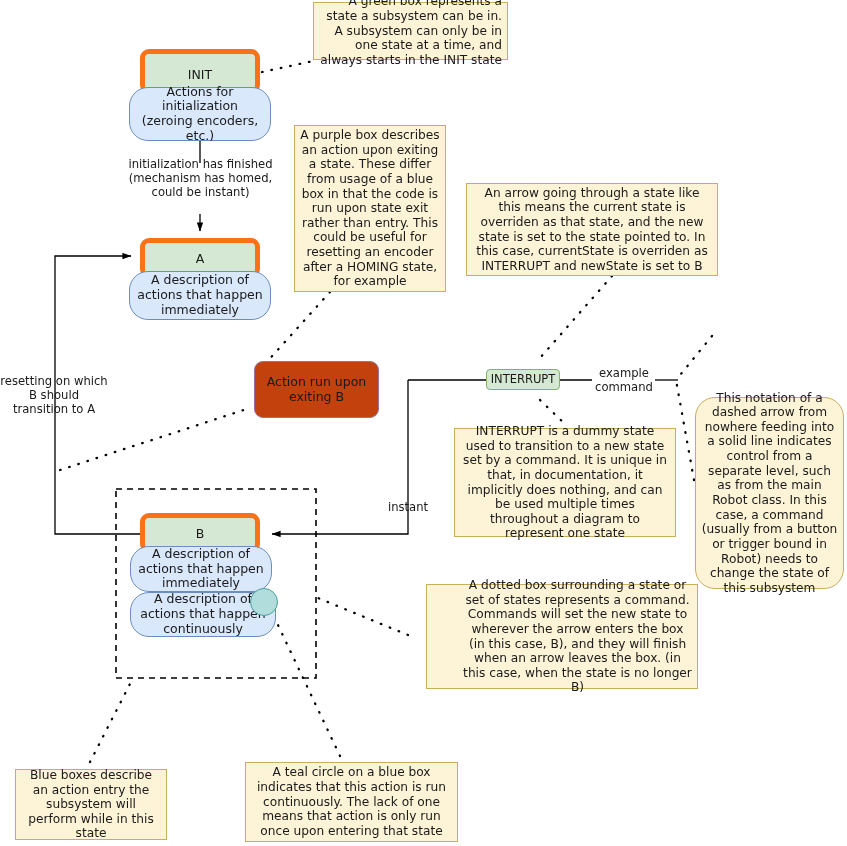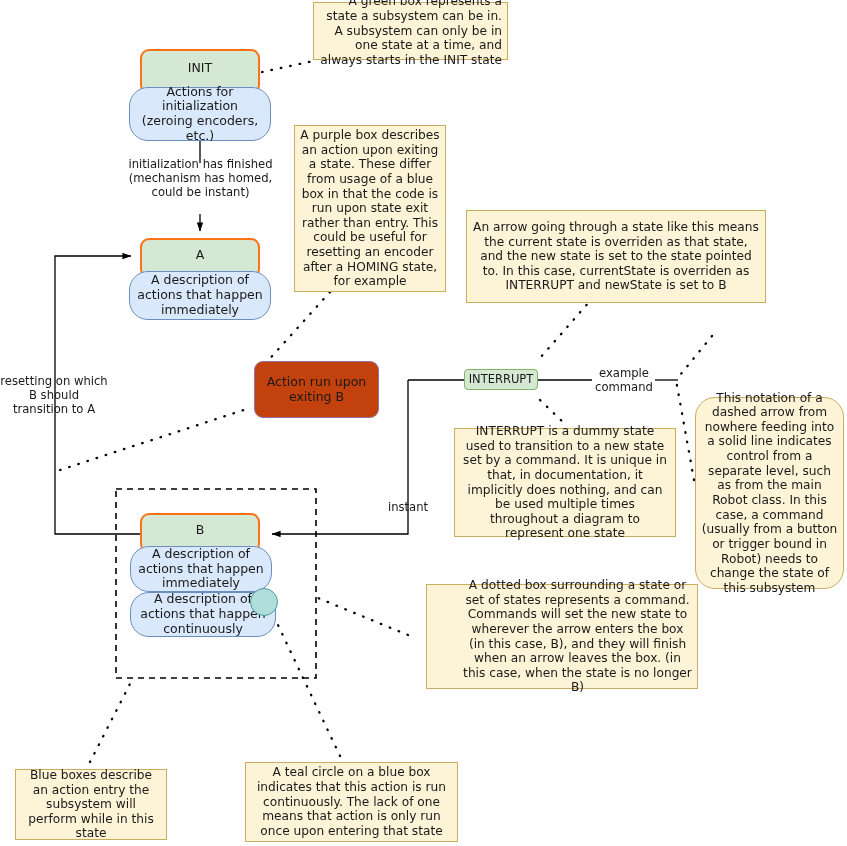--- a/index.html
+++ b/index.html
@@ -1,28 +1,28 @@
 <!DOCTYPE html>
 <html><head>
 <meta charset="utf-8">
 <style>
   html,body{margin:0;padding:0;background:#ffffff;}
   body{width:847px;height:846px;position:relative;overflow:hidden;
        font-family:"DejaVu Sans","Liberation Sans",sans-serif;color:#1a1a1a;}
   #canvas{position:absolute;left:0;top:0;width:847px;height:846px;}
   .node{position:absolute;box-sizing:border-box;display:flex;align-items:center;
         justify-content:center;text-align:center;line-height:1.18;}
-  .state-box{background:#d5e8d4;border:2px solid #f97316;border-radius:9px;
-             font-size:12.5px;padding-bottom:6px;}
+  .state-box{background:#d5e8d4;border:5px solid #f97316;border-radius:9px;
+             font-size:12.5px;align-items:flex-end;padding-bottom:6px;}
   .action-box{background:#dae8fc;border:1px solid #6c8ebf;border-radius:19px;
               font-size:12.5px;padding:3px 5px;}
   .exit-box{background:#c2410c;border:1px solid #9673a6;border-radius:9px;
             font-size:12.5px;padding:3px 6px;}
   .interrupt-box{background:#d5e8d4;border:1px solid #82b366;border-radius:4px;
-                 font-size:11.5px;}
+                 font-size:11.5px;margin-left:22px;}
   .note{position:absolute;box-sizing:border-box;background:#fdf3d7;
         border:1px solid #c9ae5d;font-size:12.2px;line-height:1.20;
         text-align:center;padding:4px 5px;display:flex;align-items:center;
         justify-content:center;}
   .edge-label{position:absolute;font-size:11.6px;text-align:center;
               line-height:1.22;color:#1a1a1a;background:transparent;}
   .teal-dot{position:absolute;width:28px;height:28px;border-radius:50%;
             background:#b1dedc;border:1px solid #4a9e9b;box-sizing:border-box;}
 </style>
 </head>
@@ -111,21 +111,21 @@
 <div class="teal-dot" style="left:250px;top:588px;"></div>
 
 <div class="note" style="left:313px;top:2px;width:195px;height:58px;text-align:right;">
   <span>A green box represents a state a subsystem can be in. A subsystem can only be in one state at a time, and always starts in the INIT state</span>
 </div>
 
 <div class="note" style="left:294px;top:125px;width:152px;height:167px;">
   <span>A purple box describes an action upon exiting a state. These differ from usage of a blue box in that the code is run upon state exit rather than entry. This could be useful for resetting an encoder after a HOMING state, for example</span>
 </div>
 
-<div class="note" style="left:466px;top:183px;width:300px;height:93px;margin-top:27px;">
+<div class="note" style="left:466px;top:183px;width:252px;height:93px;">
   <span>An arrow going through a state like this means the current state is overriden as that state, and the new state is set to the state pointed to. In this case, currentState is overriden as INTERRUPT and newState is set to B</span>
 </div>
 
 <div class="note" style="left:454px;top:428px;width:222px;height:109px;">
   <span>INTERRUPT is a dummy state used to transition to a new state set by a command. It is unique in that, in documentation, it implicitly does nothing, and can be used multiple times throughout a diagram to represent one state</span>
 </div>
 
 <div class="note" style="left:695px;top:397px;width:149px;height:192px;border-radius:20px;">
   <span>This notation of a dashed arrow from nowhere feeding into a solid line indicates control from a separate level, such as from the main Robot class. In this case, a command (usually from a button or trigger bound in Robot) needs to change the state of this subsystem</span>
 </div>

